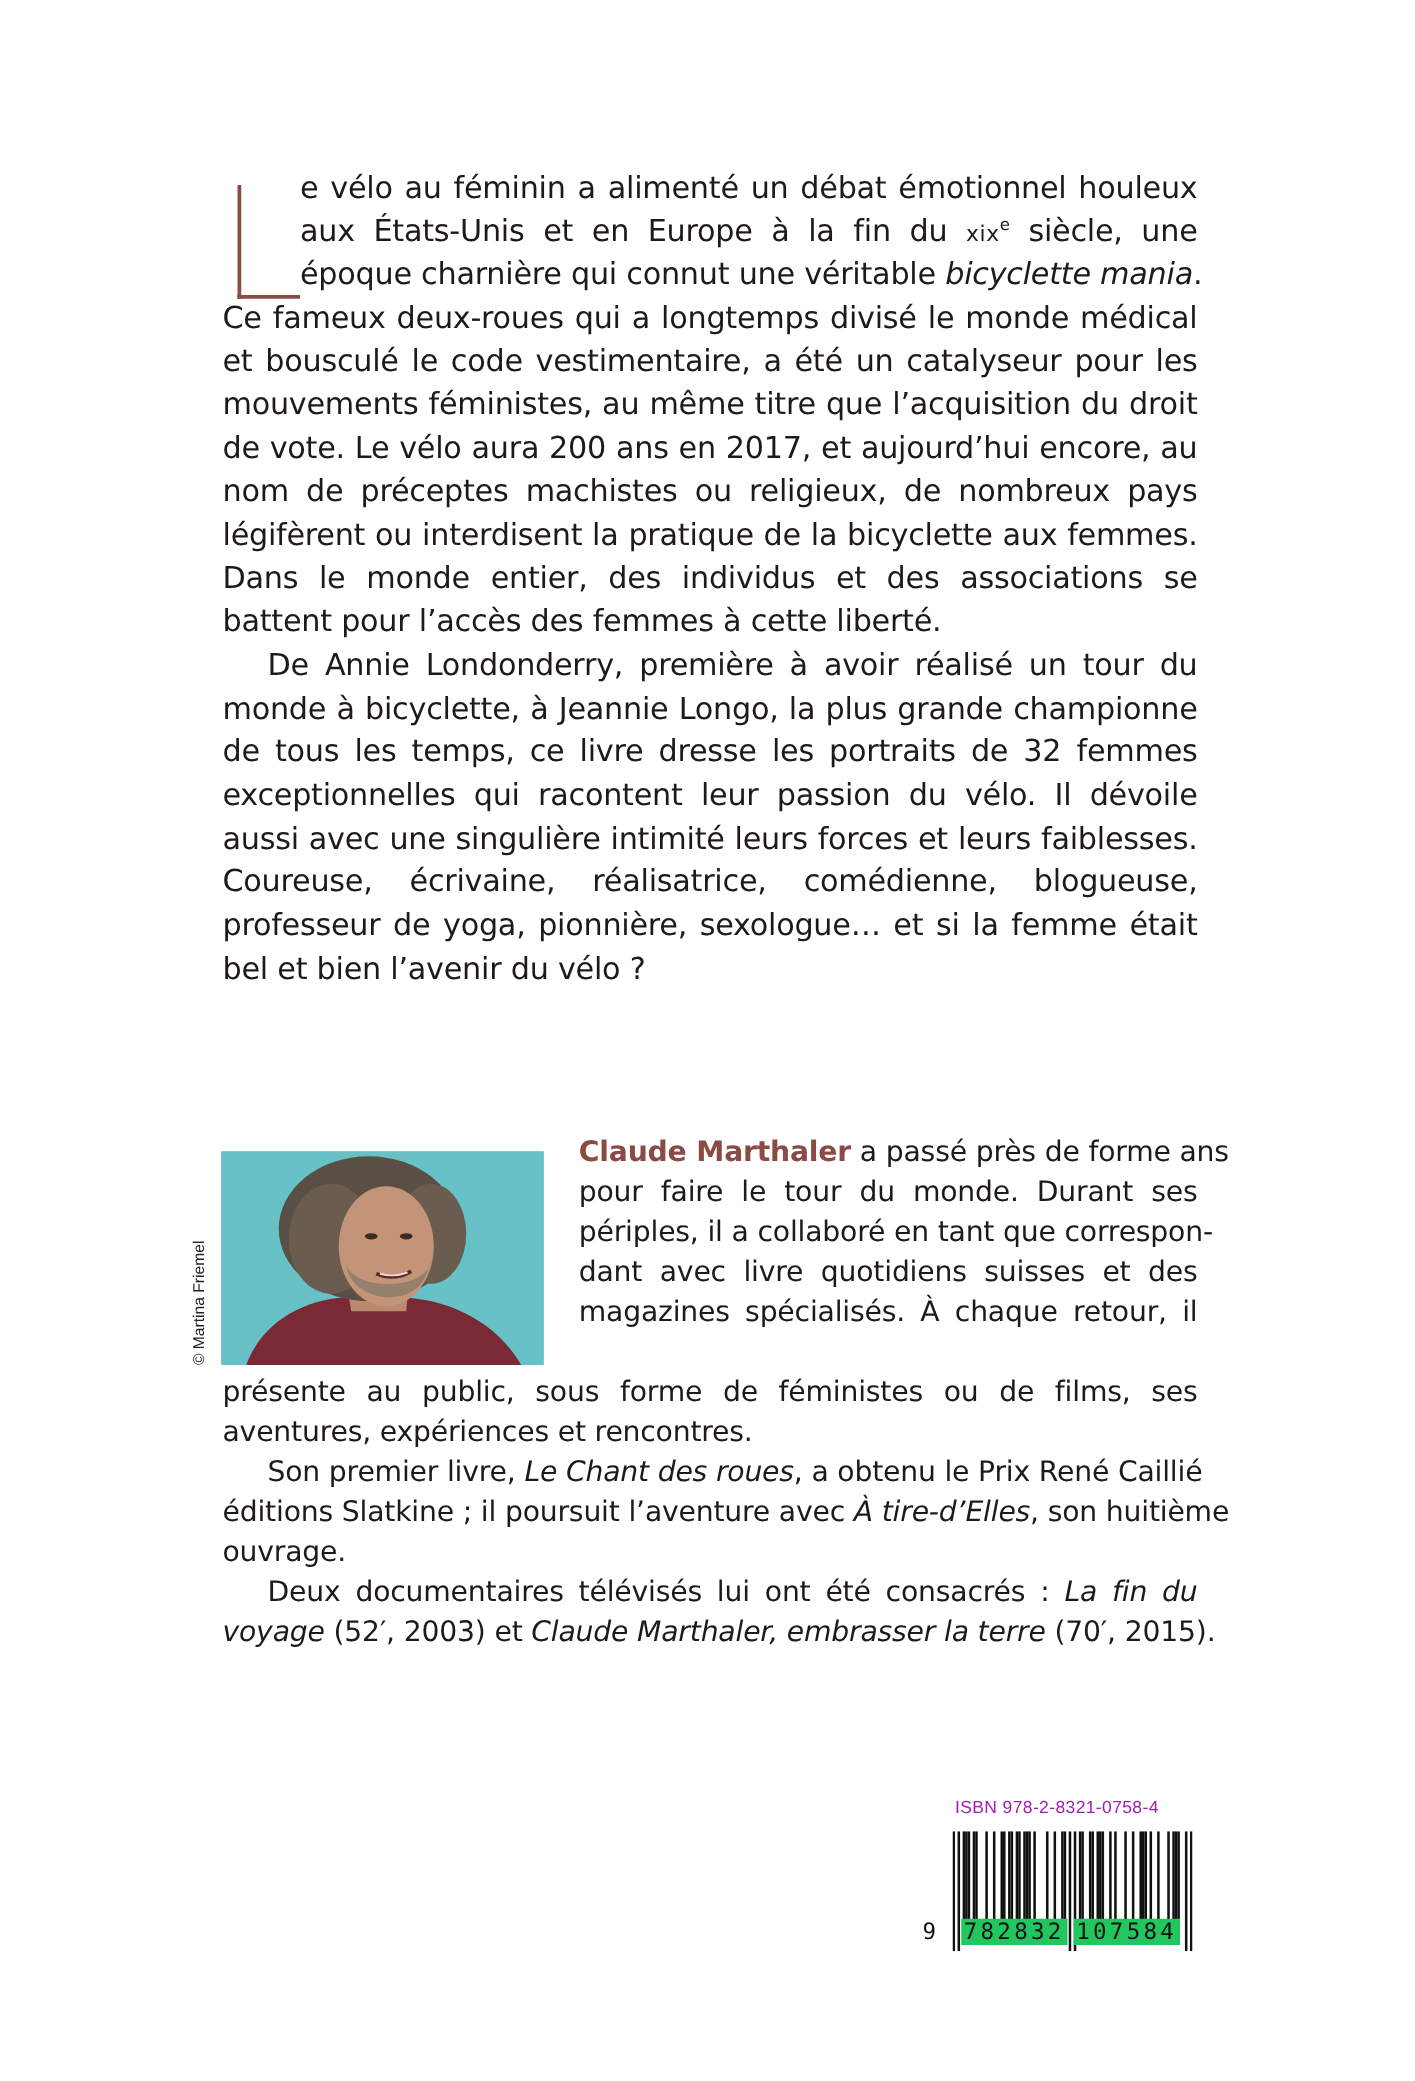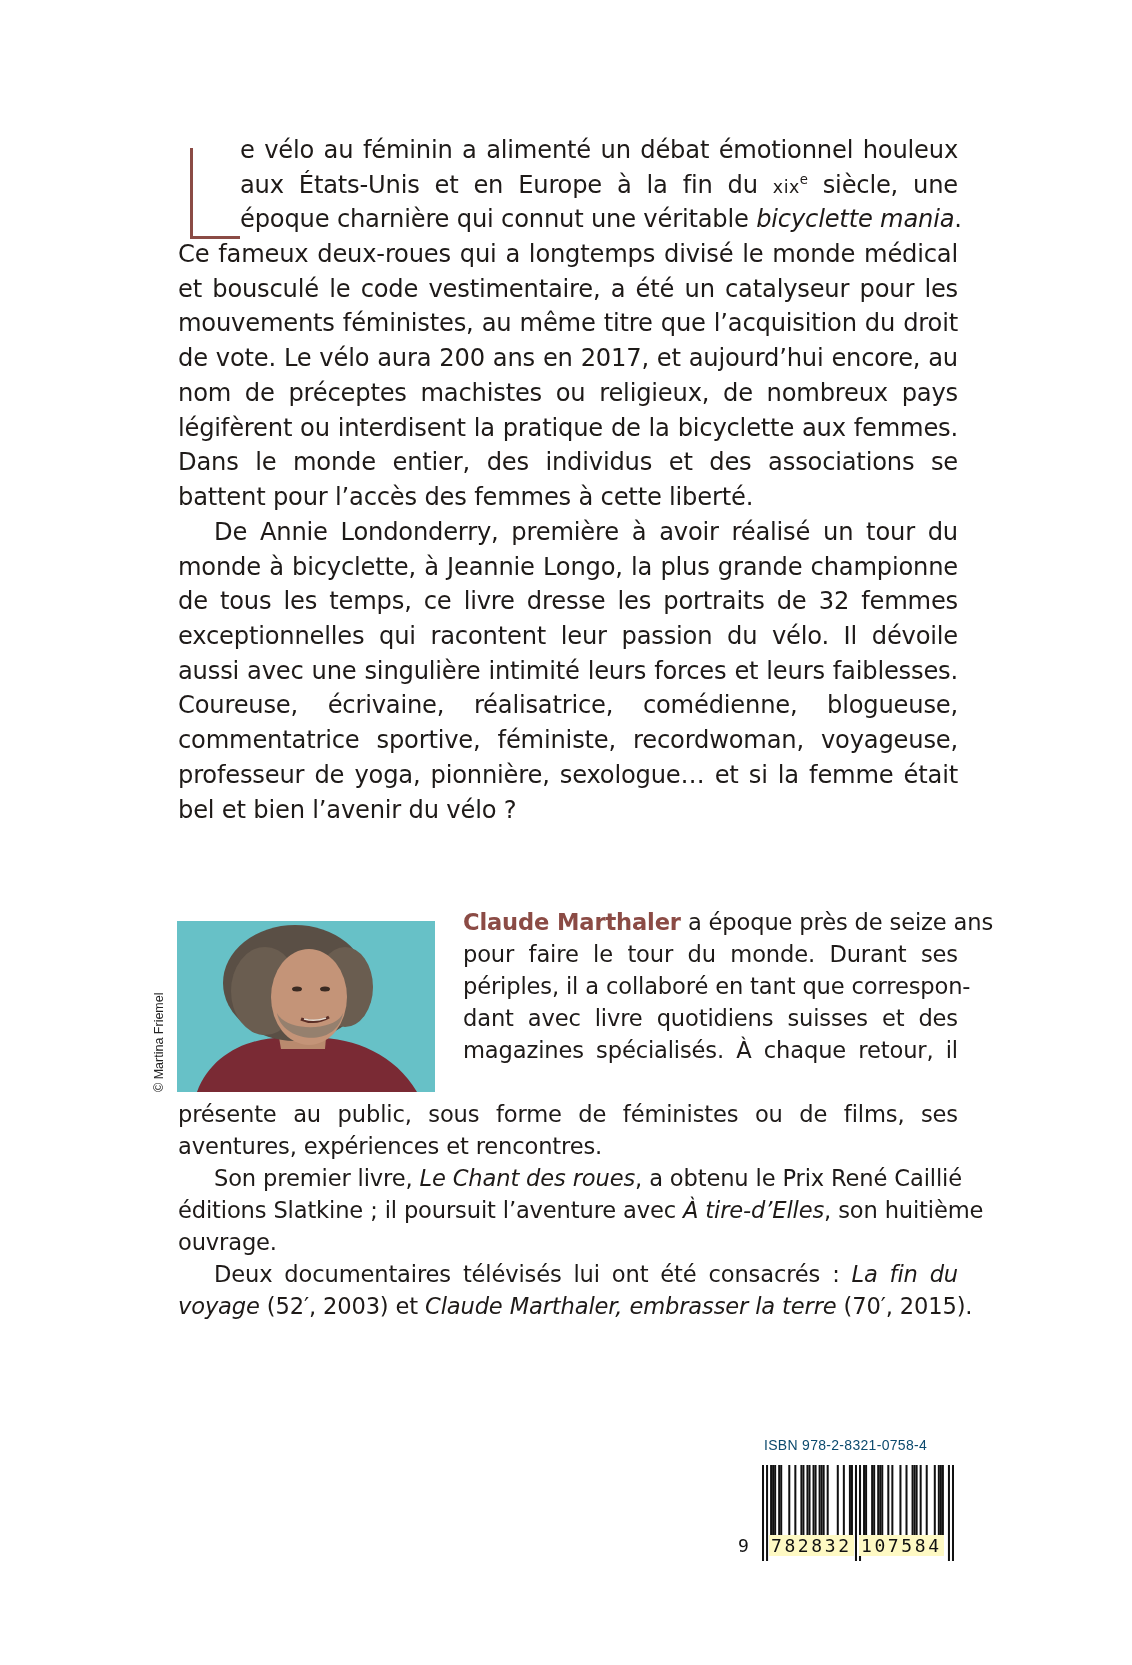--- a/index.html
+++ b/index.html
@@ -30,23 +30,23 @@
   #bio-full { left: 178px; top: 1098px; width: 780px; }
   .name { color: #8b4b45; font-weight: bold; }
 
   .photo { position: absolute; left: 177px; top: 921px; width: 258px; height: 171px; overflow: hidden;
            background: #6fc6cc; }
   .credit { position: absolute; left: 152px; top: 1092px; transform-origin: 0 0; transform: rotate(-90deg);
             font-size: 12.5px; white-space: nowrap; color: #222; font-family: "Liberation Sans", sans-serif; }
 
   .barcode-wrap { position: absolute; left: 738px; top: 1437px; width: 220px; height: 130px; }
   .isbn-text { position: absolute; left: 26px; top: 0; font-family: "Liberation Sans", sans-serif;
-               font-size: 14px; letter-spacing: 0.3px; color: #0c4a6e; }
+               font-size: 14px; letter-spacing: 0.3px; color: #a21caf; }
   .bars { position: absolute; left: 24px; top: 28px; width: 192px; height: 96px; }
-  .bc-digits { position: absolute; top: 98px; font-family: "DejaVu Sans Mono", monospace; font-size: 18px; color: #111; background: #fef9c3; letter-spacing: 2.6px; }
+  .bc-digits { position: absolute; top: 98px; font-family: "DejaVu Sans Mono", monospace; font-size: 18px; color: #111; background: #22c55e; letter-spacing: 2.6px; }
   #bc-first { left: 0; background: transparent; }
   #bc-left { left: 31px; padding: 0 2px; }
   #bc-right { left: 121px; padding: 0 2px; }
 </style>
 </head>
 <body>
 
 <div class="page">
 
   <div class="drop-l"></div>
@@ -65,21 +65,20 @@
     <span class="line last">battent pour l’accès des femmes à cette liberté.</span>
   </div>
 
   <div class="para" id="para2">
     <span class="line indent">De Annie Londonderry, première à avoir réalisé un tour du</span>
     <span class="line">monde à bicyclette, à Jeannie Longo, la plus grande championne</span>
     <span class="line">de tous les temps, ce livre dresse les portraits de 32 femmes</span>
     <span class="line">exceptionnelles qui racontent leur passion du vélo. Il dévoile</span>
     <span class="line">aussi avec une singulière intimité leurs forces et leurs faiblesses.</span>
     <span class="line">Coureuse, écrivaine, réalisatrice, comédienne, blogueuse,</span>
-    <span class="line">commentatrice sportive, féministe, recordwoman, voyageuse,</span>
     <span class="line">professeur de yoga, pionnière, sexologue… et si la femme était</span>
     <span class="line last">bel et bien l’avenir du vélo ?</span>
   </div>
 
   <div class="photo" aria-label="Portrait of Claude Marthaler">
     <svg width="258" height="171" viewBox="0 0 258 171">
       <rect x="0" y="0" width="258" height="171" fill="#6cc5cb"></rect>
       <rect x="0" y="0" width="258" height="171" fill="#5fb9c0" opacity="0.35"></rect>
 
       <path d="M20 171 C 35 130, 80 112, 120 118 C 165 112, 215 128, 240 171 Z" fill="#7a2a34"></path>
@@ -97,21 +96,21 @@
       <ellipse cx="120" cy="68" rx="5" ry="2.5" fill="#3a2a22"></ellipse>
       <ellipse cx="148" cy="68" rx="5" ry="2.5" fill="#3a2a22"></ellipse>
 
       <path d="M124 98 Q 138 104 152 96" stroke="#5a2e26" stroke-width="3" fill="none"></path>
       <path d="M127 98 Q 138 101 149 97" stroke="#e8dcd0" stroke-width="1.5" fill="none"></path>
     </svg>
   </div>
   <div class="credit">© Martina Friemel</div>
 
   <div class="bio" id="bio-side">
-    <span class="line"><span class="name">Claude Marthaler</span><span> a époque près de seize ans</span></span>
+    <span class="line"><span class="name">Claude Marthaler</span><span> a passé près de forme ans</span></span>
     <span class="line">pour faire le tour du monde. Durant ses</span>
     <span class="line">périples, il a collaboré en tant que correspon-</span>
     <span class="line">dant avec livre quotidiens suisses et des</span>
     <span class="line">magazines spécialisés. À chaque retour, il</span>
   </div>
 
   <div class="bio" id="bio-full">
     <span class="line">présente au public, sous forme de féministes ou de films, ses</span>
     <span class="line last">aventures, expériences et rencontres.</span>
     <span class="line indent"><span>Son premier livre, </span><em>Le Chant des roues</em><span>, a obtenu le Prix René Caillié</span></span>

